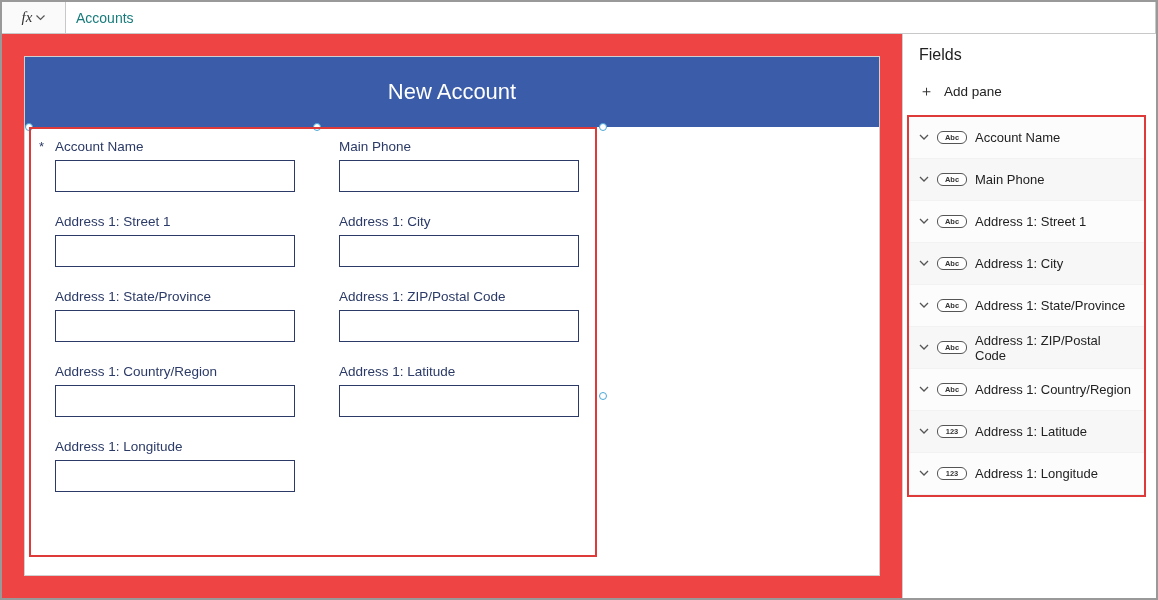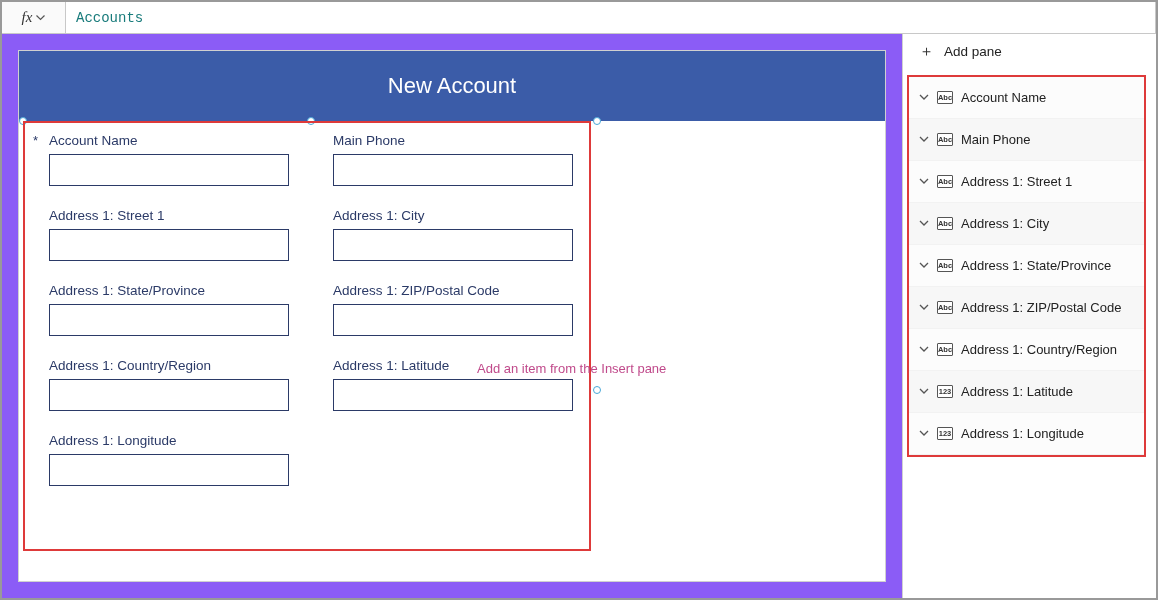--- a/index.html
+++ b/index.html
@@ -33,35 +33,35 @@
       font-family: "Times New Roman", serif;
       font-size: 15px;
       color: #333;
     }
     .fx-chevron svg { display: block; }
     .formula-input {
       flex: 1;
       padding: 0 10px;
       font-size: 14px;
       color: #187b7b;
-      font-family: Liberation Mono, monospace;
+      font-family: Liberation Sans, sans-serif;
       background: #fff;
       height: 100%;
       display: flex;
       align-items: center;
       border-right: 1px solid #c8c8c8;
     }
     .main-area {
       display: flex;
       height: calc(100% - 32px);
     }
     .canvas-wrap {
       flex: 1;
-      background: #8b5cf6;
-      padding: 16px;
+      background: #ef4444;
+      padding: 22px;
       position: relative;
       overflow: hidden;
     }
     .app-canvas {
       background: #fff;
       width: 100%;
       height: 100%;
       position: relative;
       border: 1px solid #d0d0d0;
     }
@@ -169,24 +169,24 @@
       gap: 8px;
       font-size: 13px;
       color: #222;
       border-bottom: 1px solid #f2f2f2;
       background: #fcfcfc;
       cursor: pointer;
     }
     .field-item:nth-child(even) { background: #f7f7f7; }
     .chev-icon svg { display: block; }
     .type-badge {
-      width: 16px;
+      width: 30px;
       height: 13px;
       border: 1px solid #555;
-      border-radius: 1px;
+      border-radius: 6px;
       display: flex;
       align-items: center;
       justify-content: center;
       font-size: 7.5px;
       font-weight: 600;
       color: #333;
       background: #fff;
       flex-shrink: 0;
     }
   </style>
@@ -208,21 +208,20 @@
 <div class="main-area">
   <div class="canvas-wrap">
     <div class="app-canvas">
       <div class="title-band">New Account</div>
 
       <div class="select-handle sel-tl"></div>
       <div class="select-handle sel-tc"></div>
       <div class="select-handle sel-tr"></div>
       <div class="select-handle sel-mr"></div>
 
-      <div class="hint-text">Add an item from the Insert pane</div>
 
       <div class="form-region">
         <span class="required-star">*</span>
         <div class="form-grid" id="form-grid">
             <div class="form-field">
               <div class="field-label">Account Name</div>
               <div class="field-box"></div>
             </div>
             <div class="form-field">
               <div class="field-label">Main Phone</div>
@@ -255,20 +254,21 @@
             <div class="form-field">
               <div class="field-label">Address 1: Longitude</div>
               <div class="field-box"></div>
             </div>
           </div>
       </div>
     </div>
   </div>
 
   <div class="fields-panel">
+    <div class="fields-title">Fields</div>
     <div class="add-field-row">
       <span class="plus">＋</span>
       <span>Add pane</span>
     </div>
     <div class="fields-list-wrap" id="fields-list">
         <div class="field-item">
           <span class="chev-icon">
             <svg width="10" height="7" viewBox="0 0 10 7">
               <path d="M1 1 L5 5 L9 1" stroke="#555" stroke-width="1.3" fill="none"></path>
             </svg>

